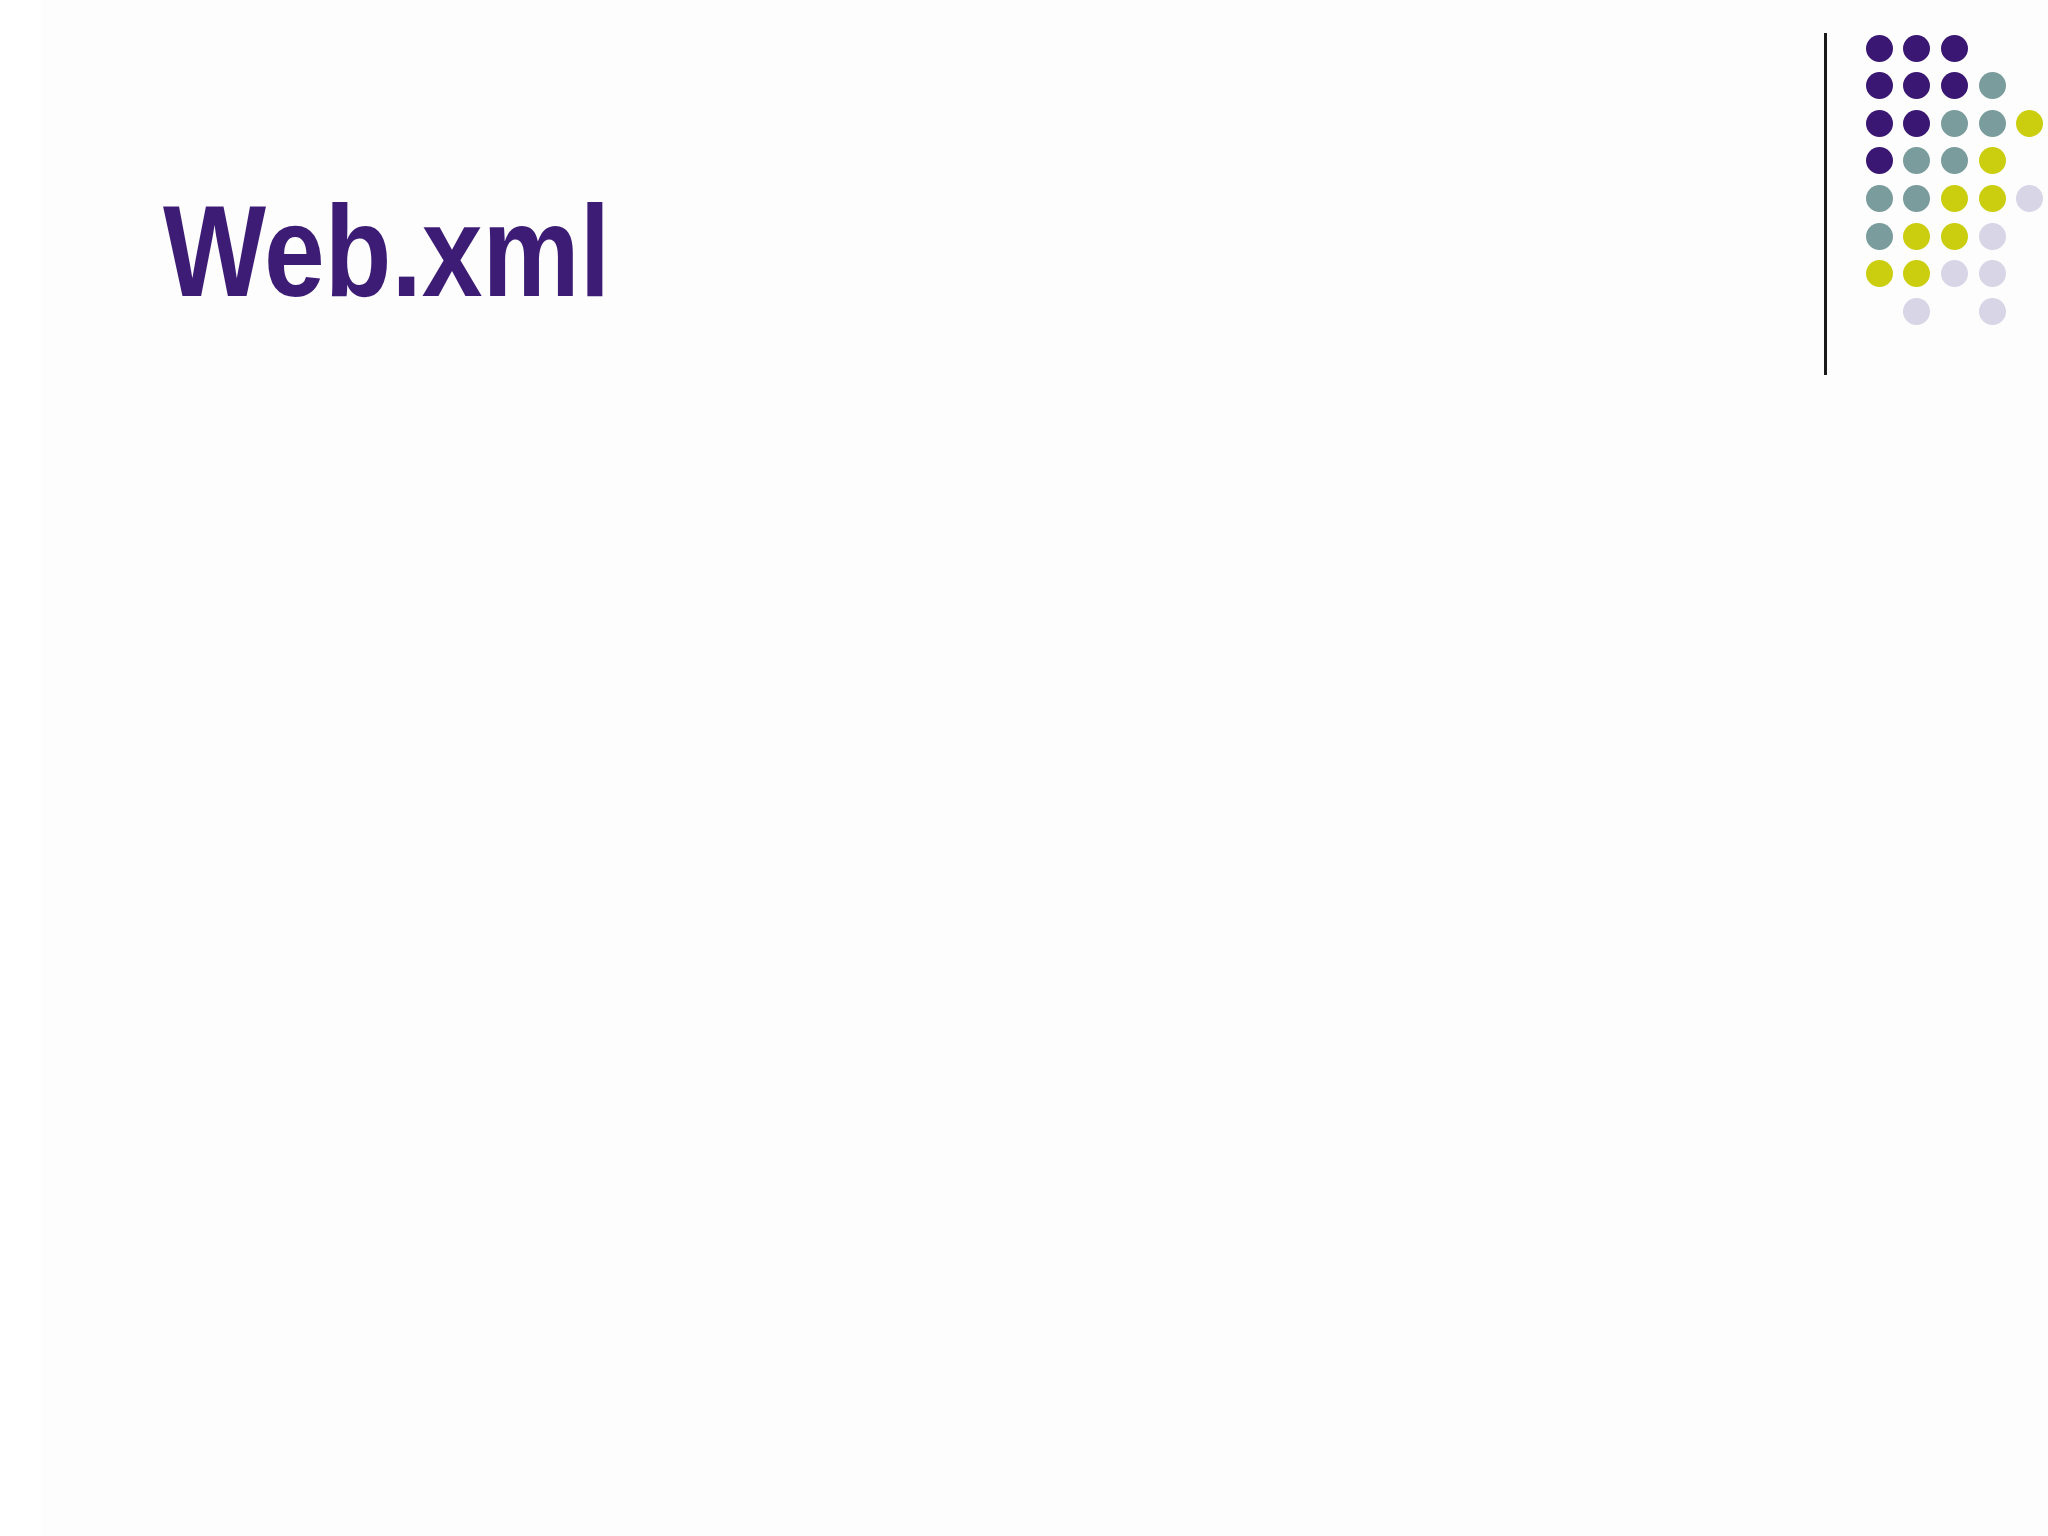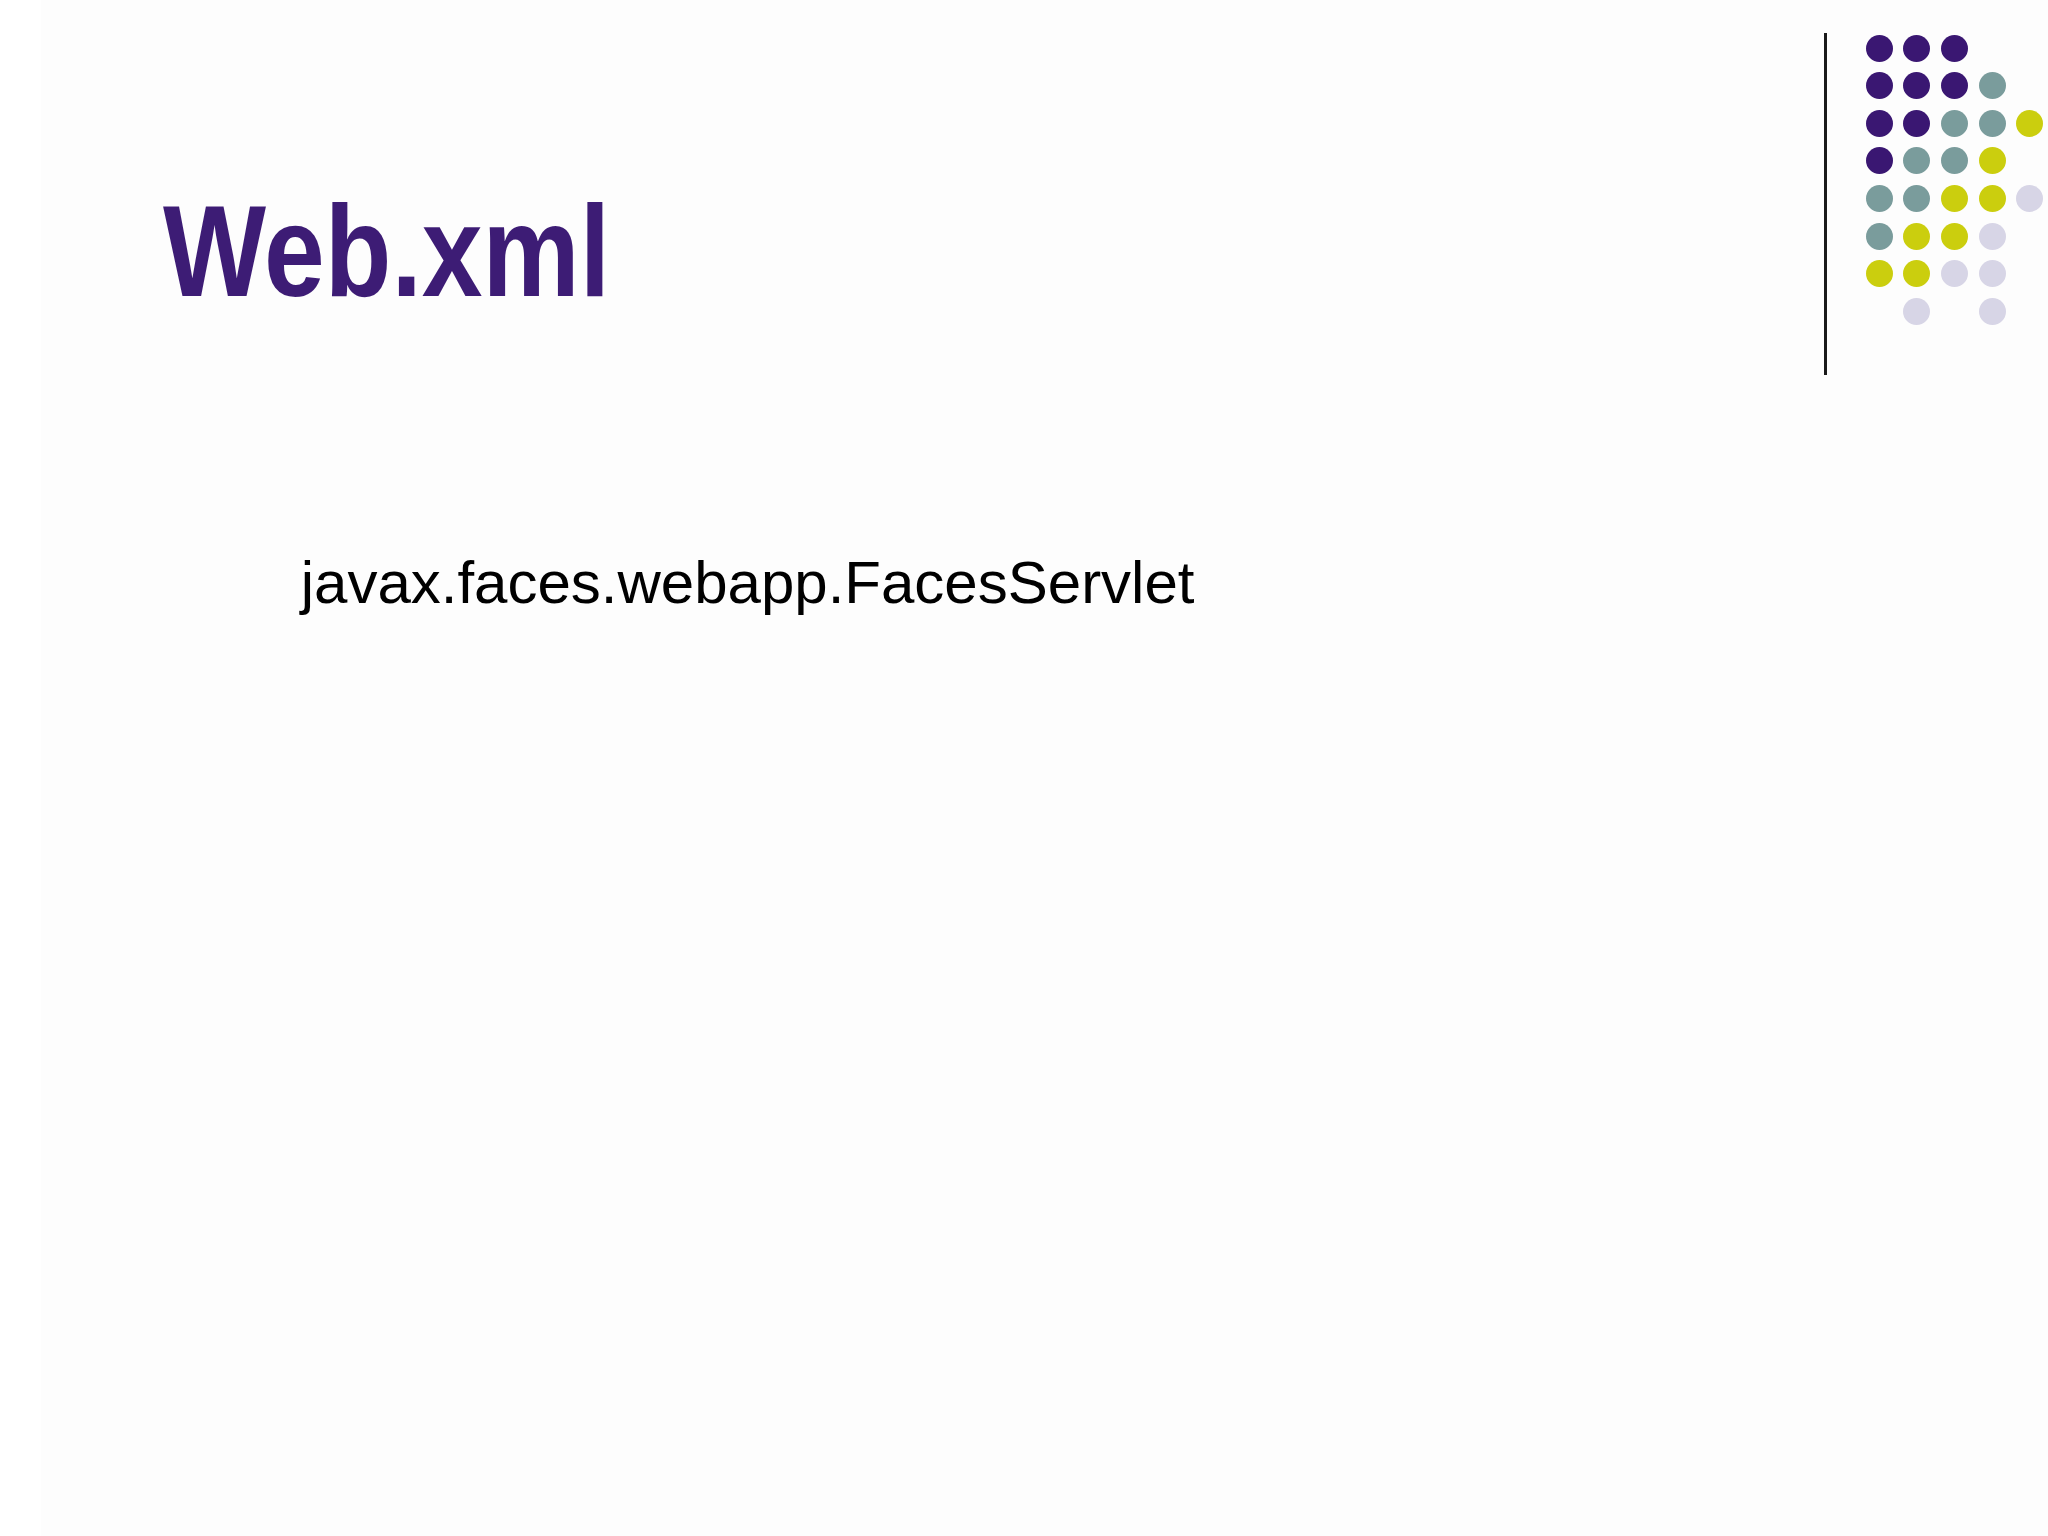--- a/index.html
+++ b/index.html
@@ -98,21 +98,20 @@
       <div class="dot" style="left: 1937.6px; top: 222.5px; background: rgb(215, 213, 230);"></div>
       <div class="dot" style="left: 1824.5px; top: 260.1px; background: rgb(203, 206, 14);"></div>
       <div class="dot" style="left: 1862.2px; top: 260.1px; background: rgb(203, 206, 14);"></div>
       <div class="dot" style="left: 1899.9px; top: 260.1px; background: rgb(215, 213, 230);"></div>
       <div class="dot" style="left: 1937.6px; top: 260.1px; background: rgb(215, 213, 230);"></div>
       <div class="dot" style="left: 1862.2px; top: 297.7px; background: rgb(215, 213, 230);"></div>
       <div class="dot" style="left: 1937.6px; top: 297.7px; background: rgb(215, 213, 230);"></div>
     </div>
 
   <div class="code" style="color: rgb(0, 0, 0);">
-    <div class="code-line">       javax.faces.webapp.FacesServlet</div>
     
     
     
     
     
     
     
   </div>
 
 </div>

